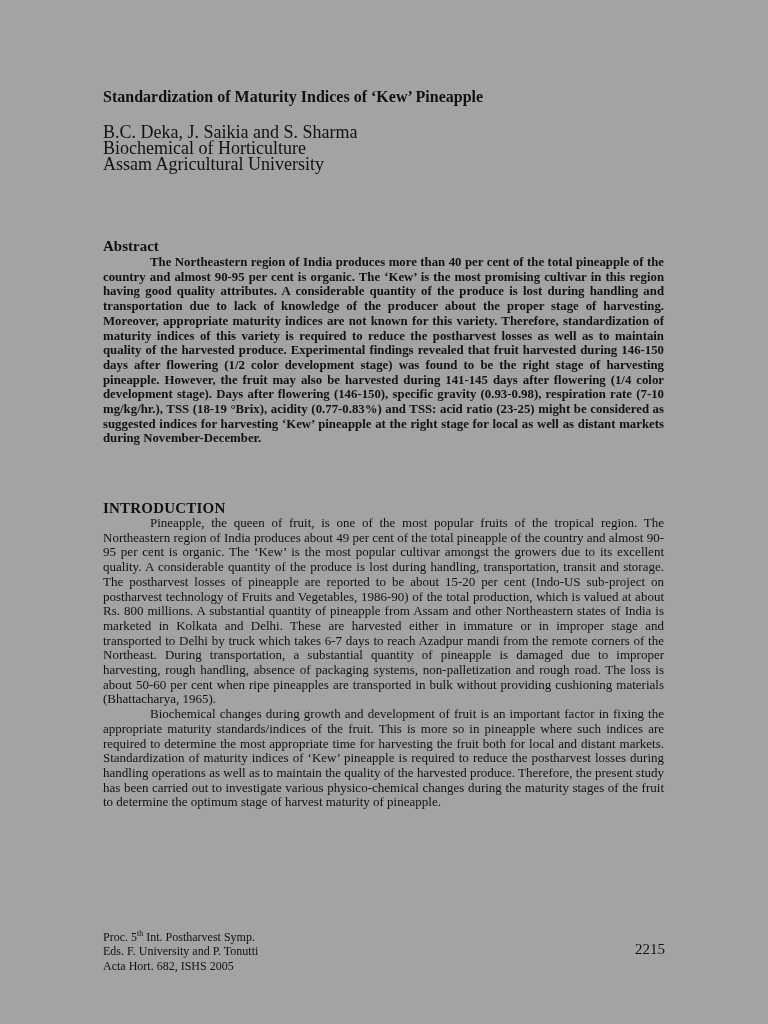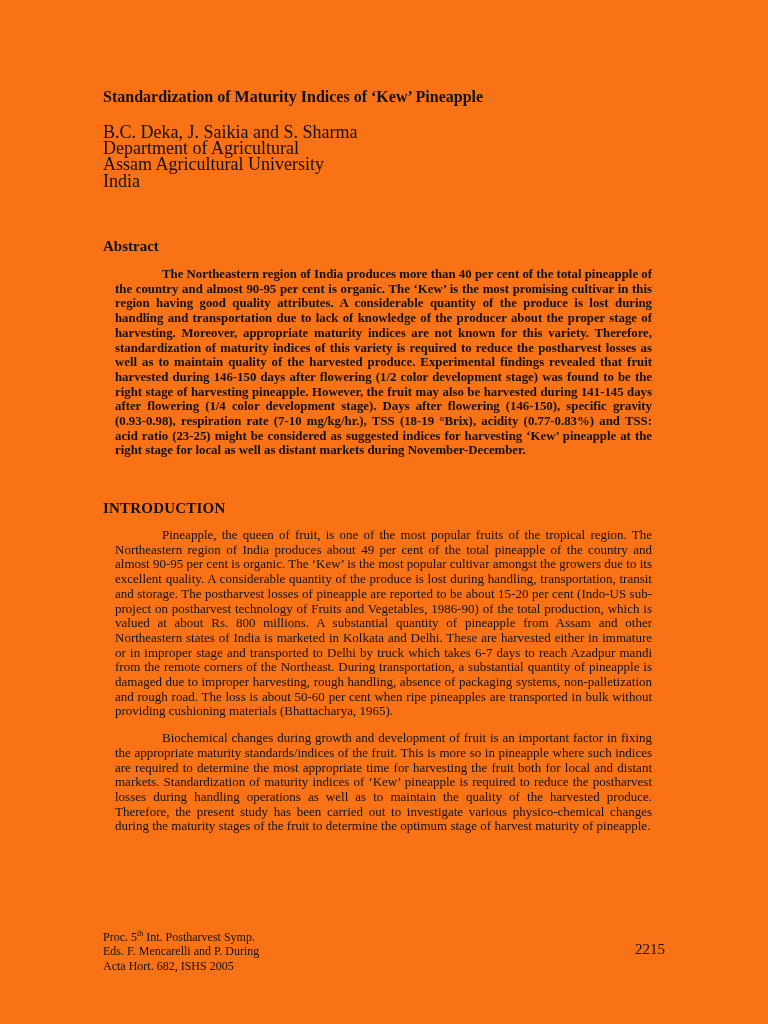--- a/index.html
+++ b/index.html
@@ -4,21 +4,21 @@
 <style>
   html, body {
     margin: 0;
     padding: 0;
     background: #ffffff;
   }
   .page {
     position: relative;
     width: 768px;
     height: 1024px;
-    background: #f97316;
+    background: #a3a3a3;
     color: #111111;
     font-family: "Liberation Serif", "DejaVu Serif", serif;
     overflow: hidden;
   }
   .abs { position: absolute; }
   .doc-title {
     left: 103px; top: 87px; width: 561px;
     font-size: 16px;
     font-weight: bold;
     line-height: 20px;
@@ -42,21 +42,21 @@
   }
   .abstract-heading { left: 103px; top: 239px; width: 561px; }
   .abstract-body {
     left: 103px; top: 255px; width: 561px;
     font-size: 12.8px;
     font-weight: bold;
     line-height: 14.7px;
     text-align: justify;
   }
   .abstract-body p, .intro-body p {
-    margin: 12px;
+    margin: 0;
     text-indent: 47px;
   }
   .intro-heading { left: 103px; top: 501px; width: 561px; letter-spacing: 0.2px; }
   .intro-body {
     left: 103px; top: 516px; width: 561px;
     font-size: 13px;
     line-height: 14.7px;
     text-align: justify;
   }
   .footer-block {
@@ -78,40 +78,39 @@
 </style>
 </head>
 <body>
 
 <div class="page">
 
   <div class="abs doc-title">Standardization of Maturity Indices of ‘Kew’ Pineapple</div>
 
   <div class="abs author-block">
     <div>B.C. Deka, J. Saikia and S. Sharma</div>
-    <div>Department of Agricultural</div>
+    <div>Biochemical of Horticulture</div>
     <div>Assam Agricultural University</div>
-    <div>India</div>
   </div>
 
 
   <div class="abs section-heading abstract-heading">Abstract</div>
 
   <div class="abs abstract-body">
     <p>The Northeastern region of India produces more than 40 per cent of the total pineapple of the country and almost 90-95 per cent is organic. The ‘Kew’ is the most promising cultivar in this region having good quality attributes. A considerable quantity of the produce is lost during handling and transportation due to lack of knowledge of the producer about the proper stage of harvesting. Moreover, appropriate maturity indices are not known for this variety. Therefore, standardization of maturity indices of this variety is required to reduce the postharvest losses as well as to maintain quality of the harvested produce. Experimental findings revealed that fruit harvested during 146-150 days after flowering (1/2 color development stage) was found to be the right stage of harvesting pineapple. However, the fruit may also be harvested during 141-145 days after flowering (1/4 color development stage). Days after flowering (146-150), specific gravity (0.93-0.98), respiration rate (7-10 mg/kg/hr.), TSS (18-19 °Brix), acidity (0.77-0.83%) and TSS: acid ratio (23-25) might be considered as suggested indices for harvesting ‘Kew’ pineapple at the right stage for local as well as distant markets during November-December.</p>
   </div>
 
   <div class="abs section-heading intro-heading">INTRODUCTION</div>
 
   <div class="abs intro-body">
     <p>Pineapple, the queen of fruit, is one of the most popular fruits of the tropical region. The Northeastern region of India produces about 49 per cent of the total pineapple of the country and almost 90-95 per cent is organic. The ‘Kew’ is the most popular cultivar amongst the growers due to its excellent quality. A considerable quantity of the produce is lost during handling, transportation, transit and storage. The postharvest losses of pineapple are reported to be about 15-20 per cent (Indo-US sub-project on postharvest technology of Fruits and Vegetables, 1986-90) of the total production, which is valued at about Rs. 800 millions. A substantial quantity of pineapple from Assam and other Northeastern states of India is marketed in Kolkata and Delhi. These are harvested either in immature or in improper stage and transported to Delhi by truck which takes 6-7 days to reach Azadpur mandi from the remote corners of the Northeast. During transportation, a substantial quantity of pineapple is damaged due to improper harvesting, rough handling, absence of packaging systems, non-palletization and rough road. The loss is about 50-60 per cent when ripe pineapples are transported in bulk without providing cushioning materials (Bhattacharya, 1965).</p>
     <p>Biochemical changes during growth and development of fruit is an important factor in fixing the appropriate maturity standards/indices of the fruit. This is more so in pineapple where such indices are required to determine the most appropriate time for harvesting the fruit both for local and distant markets. Standardization of maturity indices of ‘Kew’ pineapple is required to reduce the postharvest losses during handling operations as well as to maintain the quality of the harvested produce. Therefore, the present study has been carried out to investigate various physico-chemical changes during the maturity stages of the fruit to determine the optimum stage of harvest maturity of pineapple.</p>
   </div>
 
   <div class="abs footer-block">
     <div><span>Proc. 5</span><sup>th</sup><span> Int. Postharvest Symp.</span></div>
-    <div>Eds. F. Mencarelli and P. During</div>
+    <div>Eds. F. University and P. Tonutti</div>
     <div>Acta Hort. 682, ISHS 2005</div>
   </div>
 
   <div class="abs page-number">2215</div>
 
 </div>
 
 </body></html>

